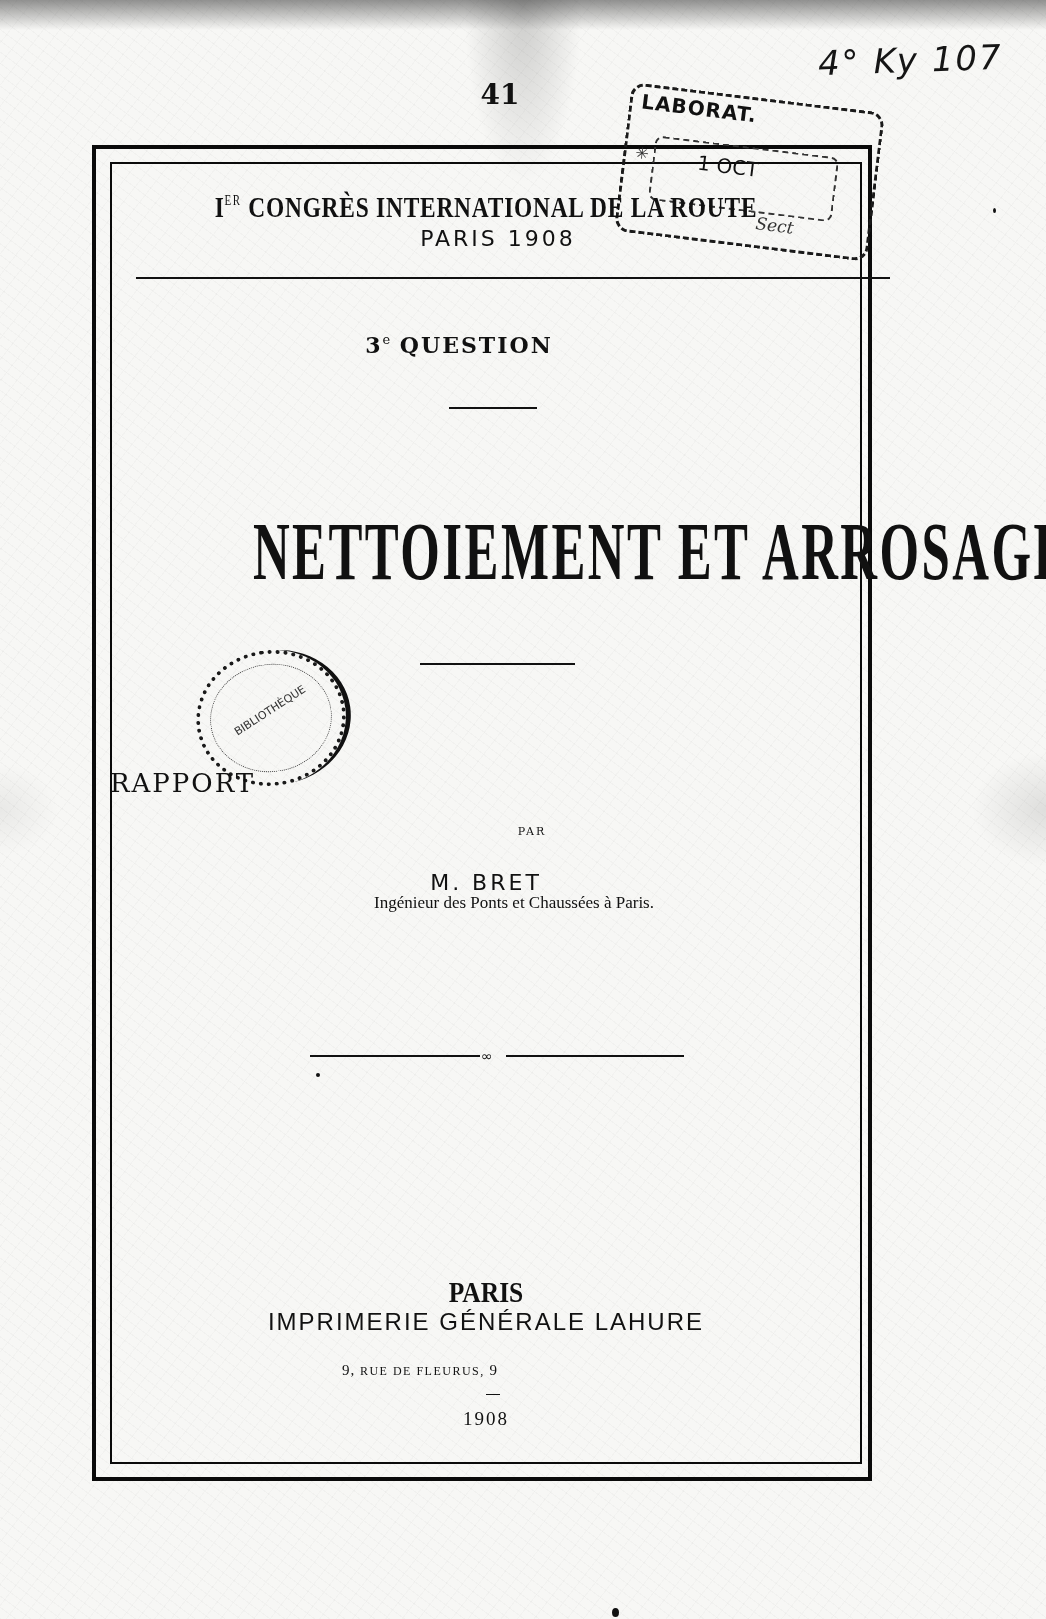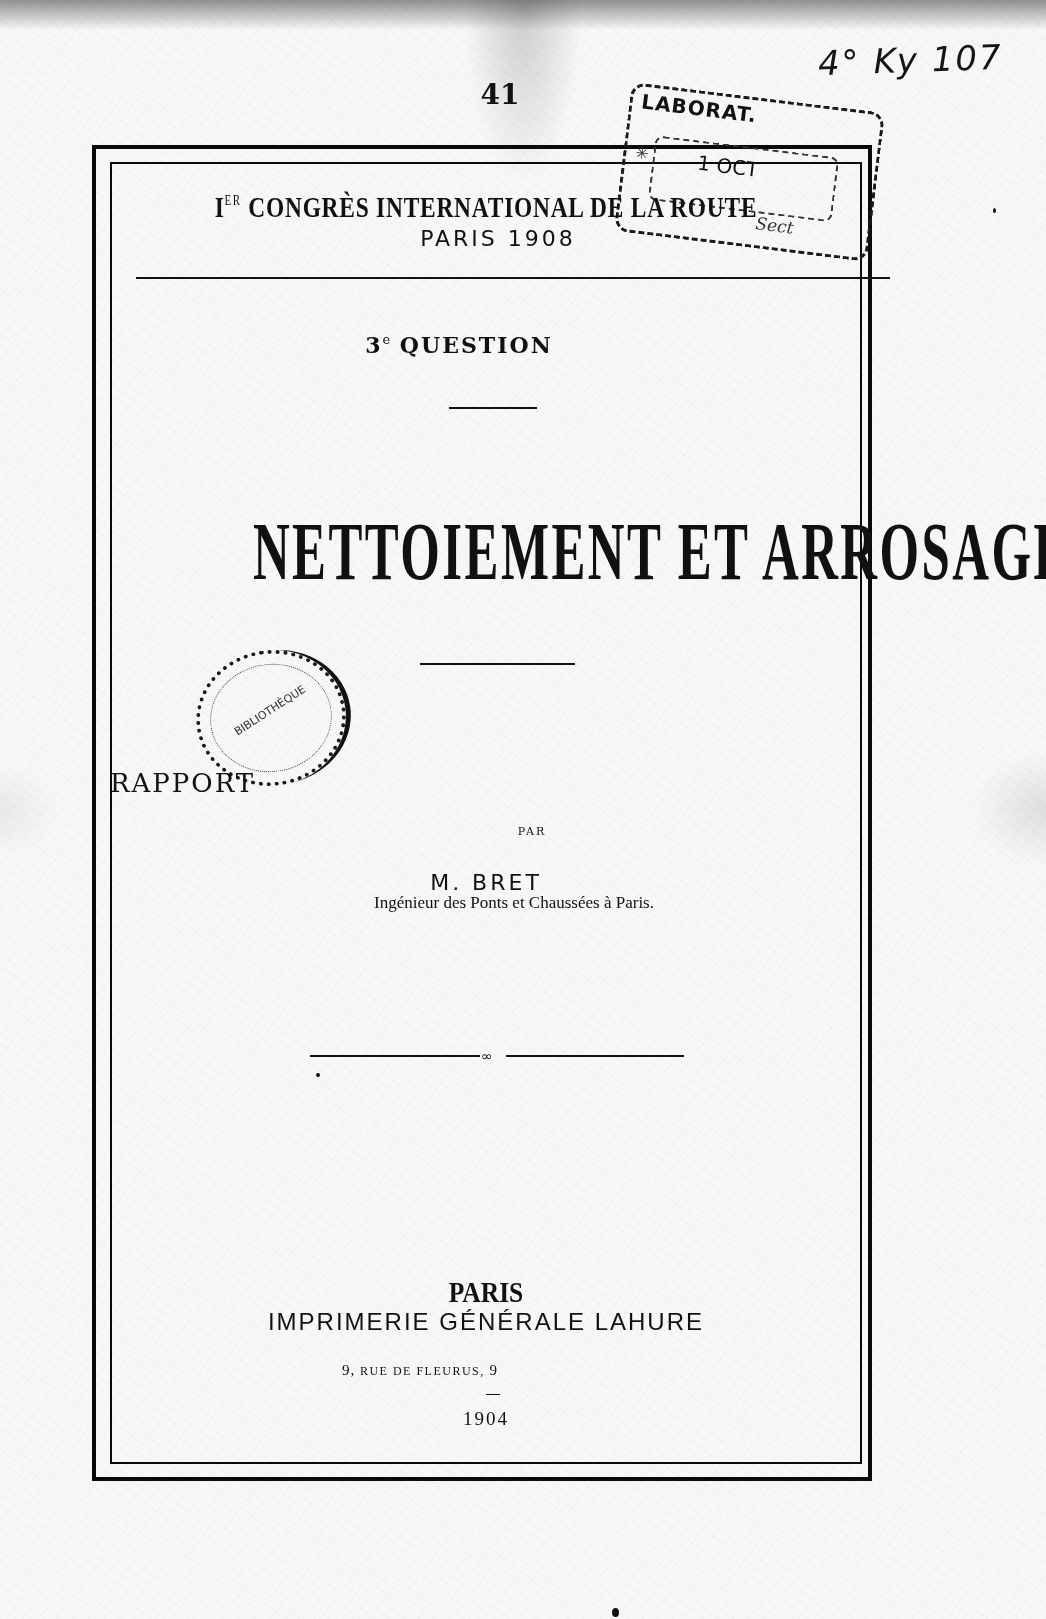--- a/index.html
+++ b/index.html
@@ -191,16 +191,16 @@
 <div class="speck" style="left:316px; top:1073px; width:4px; height:4px;"></div>
 
 <div class="abs city">PARIS</div>
 <div class="abs printer">IMPRIMERIE GÉNÉRALE LAHURE</div>
 <div class="abs address">
   <span>9,</span>
   <span class="sc">RUE DE FLEURUS,</span>
   <span>9</span>
 </div>
 <div class="rule" style="left:486px; top:1394px; width:14px; height:1px;"></div>
-<div class="abs year">1904</div>
+<div class="abs year">1908</div>
 
 <div class="speck" style="left:612px; top:1608px; width:7px; height:9px;"></div>
 <div class="speck" style="left:993px; top:208px; width:3px; height:5px;"></div>
 
 </body></html>

